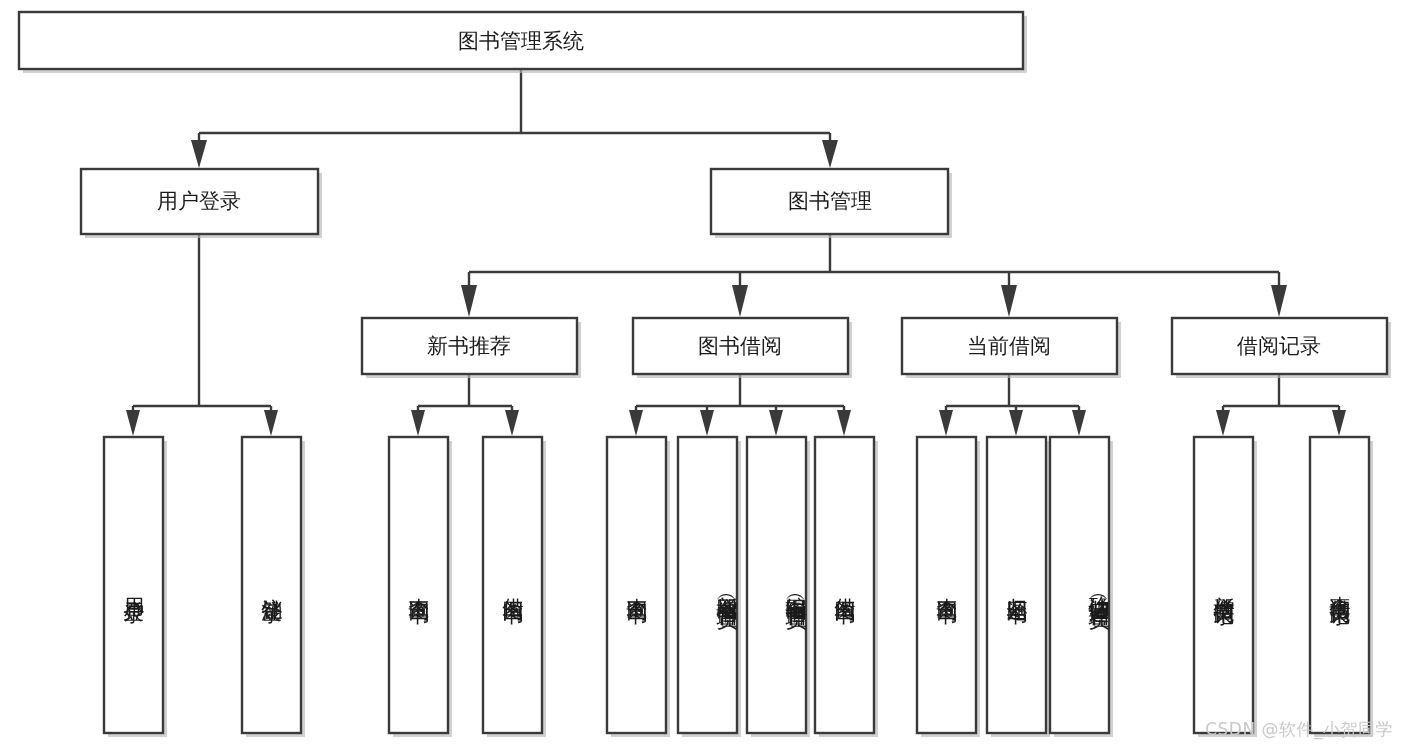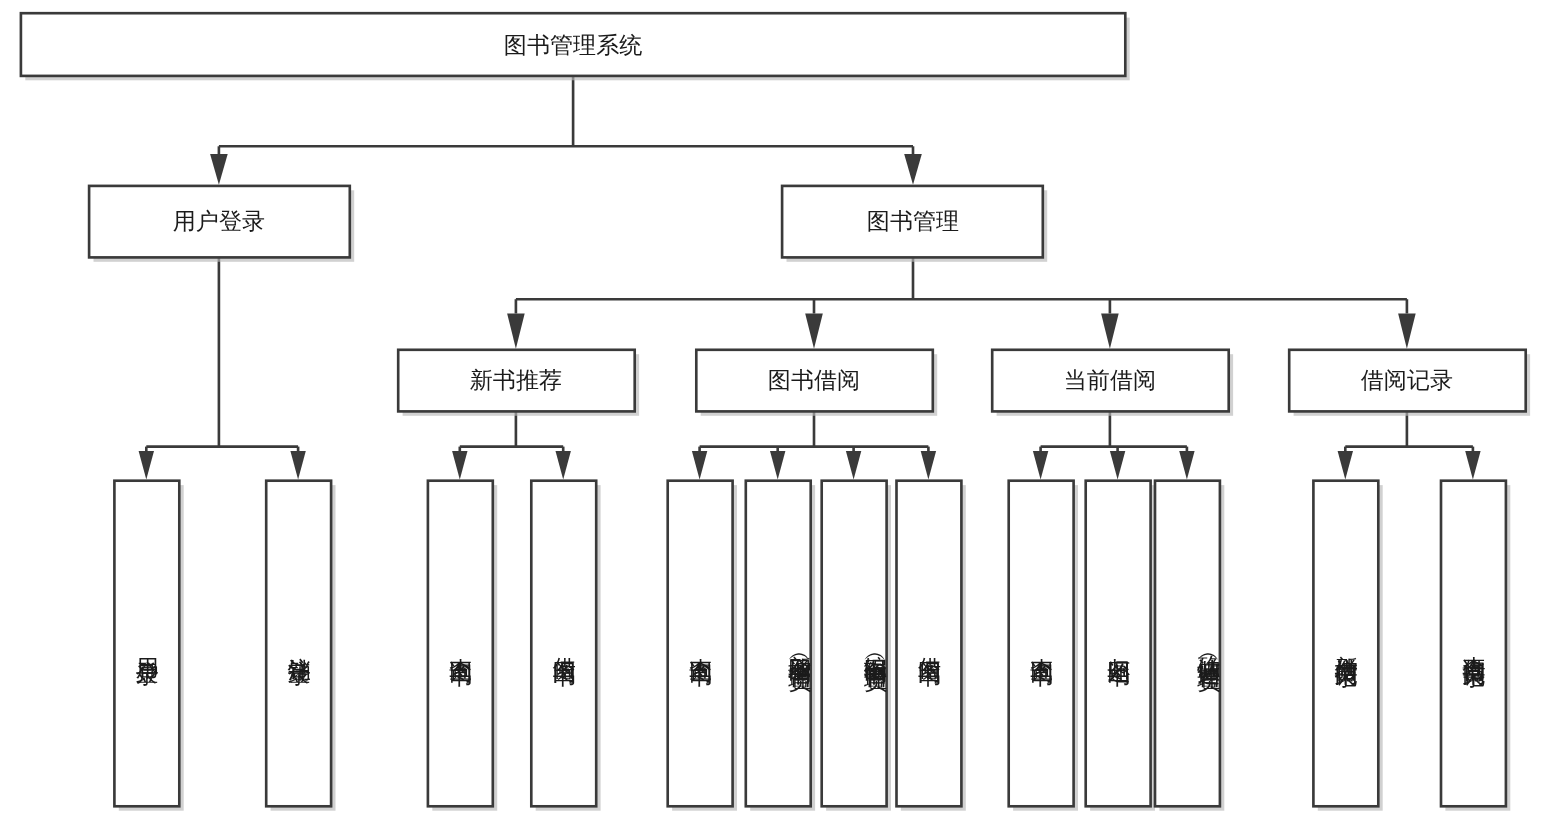--- a/index.html
+++ b/index.html
@@ -254,14 +254,15 @@
   <div class="vlabel center-v" style="left:607px; top:437px; width:59px; height:296px;">查询图书</div>
   <div class="vlabel" style="left:678px; top:443px; width:59px; height:290px;">新增图书（管理员）</div>
   <div class="vlabel" style="left:747px; top:443px; width:59px; height:290px;">编辑图书（管理员）</div>
   <div class="vlabel center-v" style="left:815px; top:437px; width:59px; height:296px;">借阅图书</div>
   <div class="vlabel center-v" style="left:917px; top:437px; width:59px; height:296px;">查询图书</div>
   <div class="vlabel center-v" style="left:987px; top:437px; width:59px; height:296px;">归还图书</div>
   <div class="vlabel" style="left:1050px; top:443px; width:59px; height:290px;">确认归还（管理员）</div>
   <div class="vlabel center-v" style="left:1194px; top:437px; width:59px; height:296px;">新增借阅记录</div>
   <div class="vlabel center-v" style="left:1310px; top:437px; width:59px; height:296px;">查询借阅记录</div>
 
+  <div id="watermark">CSDN @软件_小贺同学</div>
 
 </div>
 
 </body></html>

